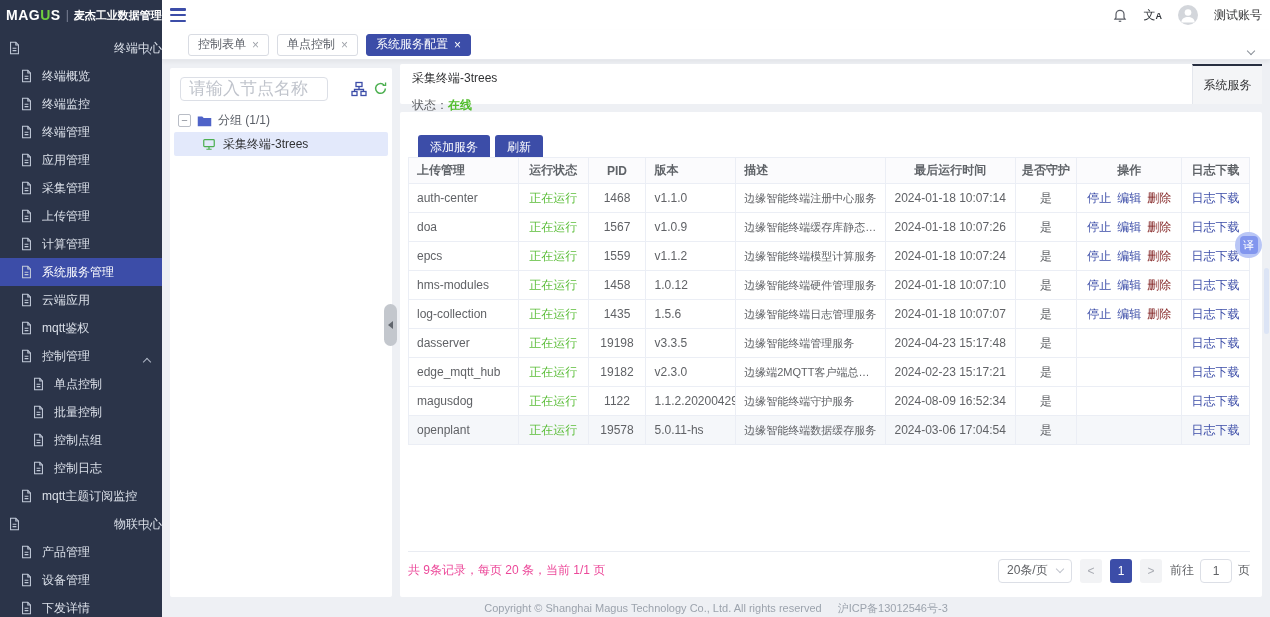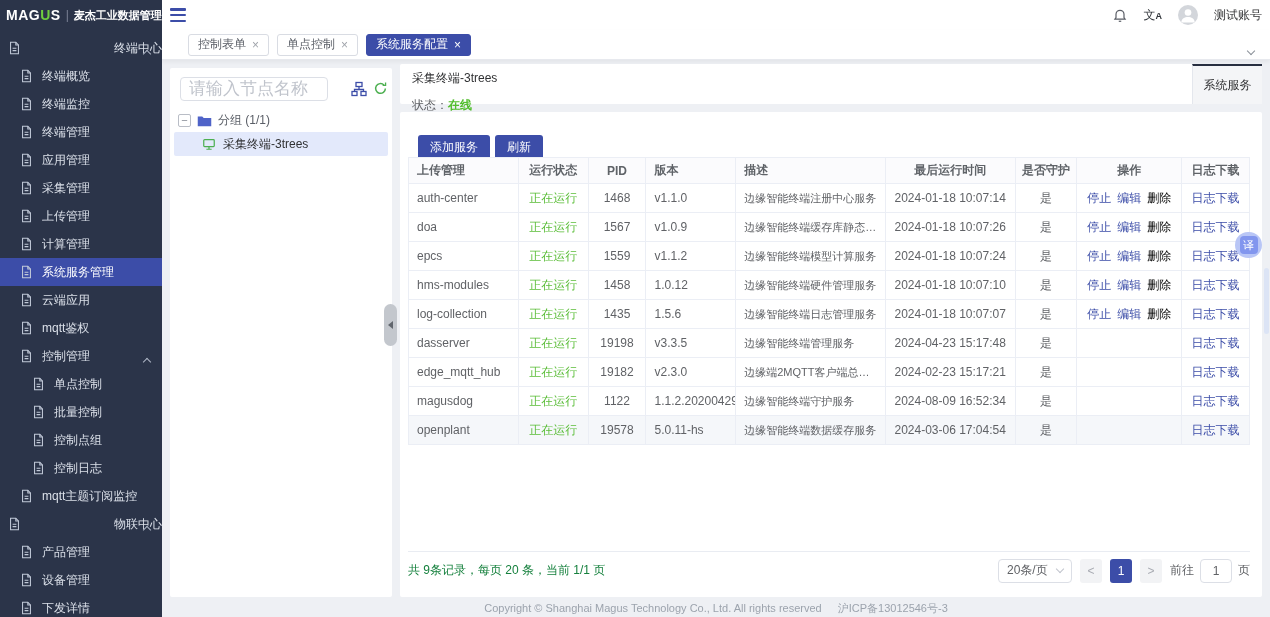--- a/index.html
+++ b/index.html
@@ -86,25 +86,25 @@
   .c3 { width:90px; }
   .c4 { width:150px; }
   .c5 { width:130px; justify-content:center; }
   .c6 { width:62px; justify-content:center; }
   .c7 { width:105px; justify-content:center; }
   .c8 { width:67px; justify-content:center; }
   .td.c4 { font-size:11px; display:block; line-height:28px; text-overflow:ellipsis; }
   .status { color:#5CBE3A; }
   .op { margin:0 3px; cursor:pointer; }
   .op-primary { color:#3C4DA8; }
-  .op-danger { color:#000000; }
+  .op-danger { color:#7f1d1d; }
   .link { color:#3C4DA8; cursor:pointer; }
 
   .card-footer { position:absolute; left:8px; right:12px; bottom:8px; height:38px; border-top:1px solid #e9ecf2; display:flex; align-items:center; justify-content:space-between; }
-  .summary { font-size:12px; color:#15803d; }
+  .summary { font-size:12px; color:#ec4899; }
   .pager { display:flex; align-items:center; gap:8px; }
   .page-size { width:74px; height:24px; border:1px solid #dcdfe6; border-radius:4px; display:flex; align-items:center; justify-content:space-between; padding:0 8px; font-size:12px; color:#606266; background:#fff; cursor:pointer; }
   .page-size .chev { color:#c0c4cc; margin-top:-3px; }
   .pg-btn { width:22px; height:24px; background:#f2f3f5; border-radius:3px; display:flex; align-items:center; justify-content:center; color:#a8abb2; font-size:12px; cursor:pointer; }
   .pg-num { width:22px; height:24px; background:#3C4DA8; color:#fff; border-radius:3px; display:flex; align-items:center; justify-content:center; font-size:12px; cursor:pointer; }
   .goto { font-size:12px; color:#606266; display:flex; align-items:center; gap:6px; }
   .goto-input { width:32px; height:24px; border:1px solid #dcdfe6; border-radius:4px; text-align:center; font-size:12px; color:#606266; outline:none; font-family:inherit; }
 
   .copyright { position:absolute; left:162px; right:0; top:601px; text-align:center; font-size:11px; color:#9ca3ad; }
   .copyright span { margin:0 8px; }

